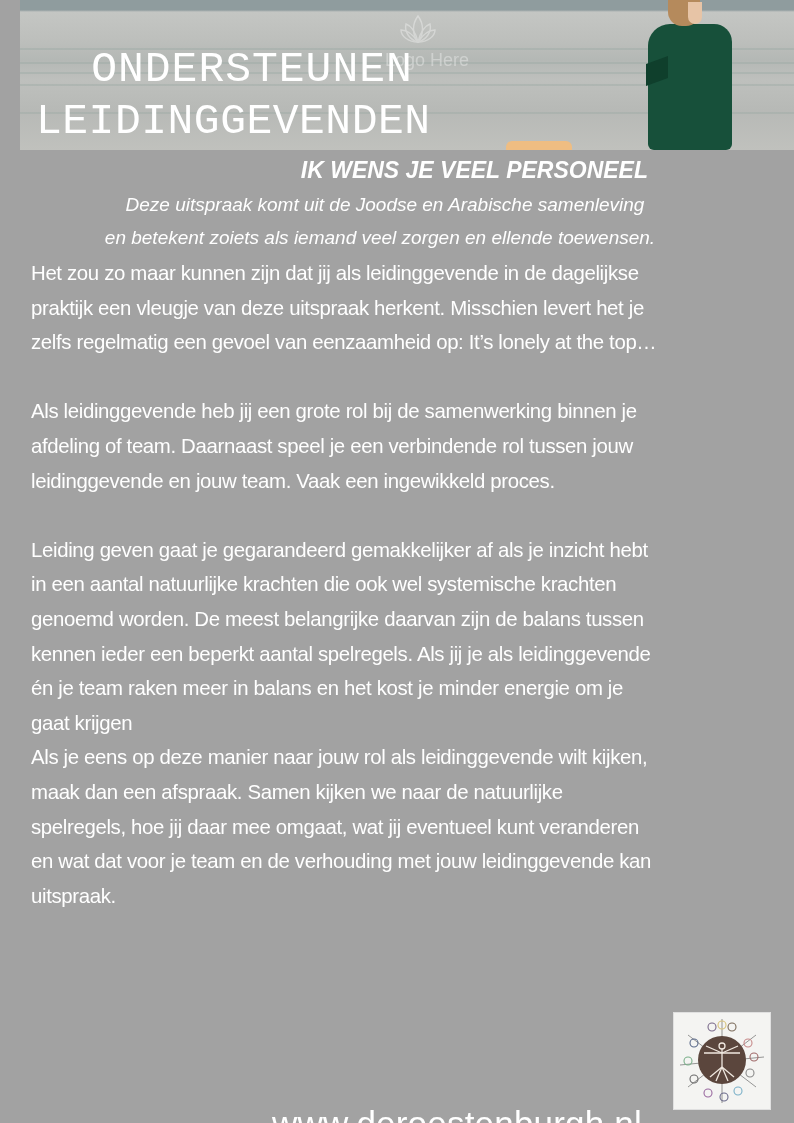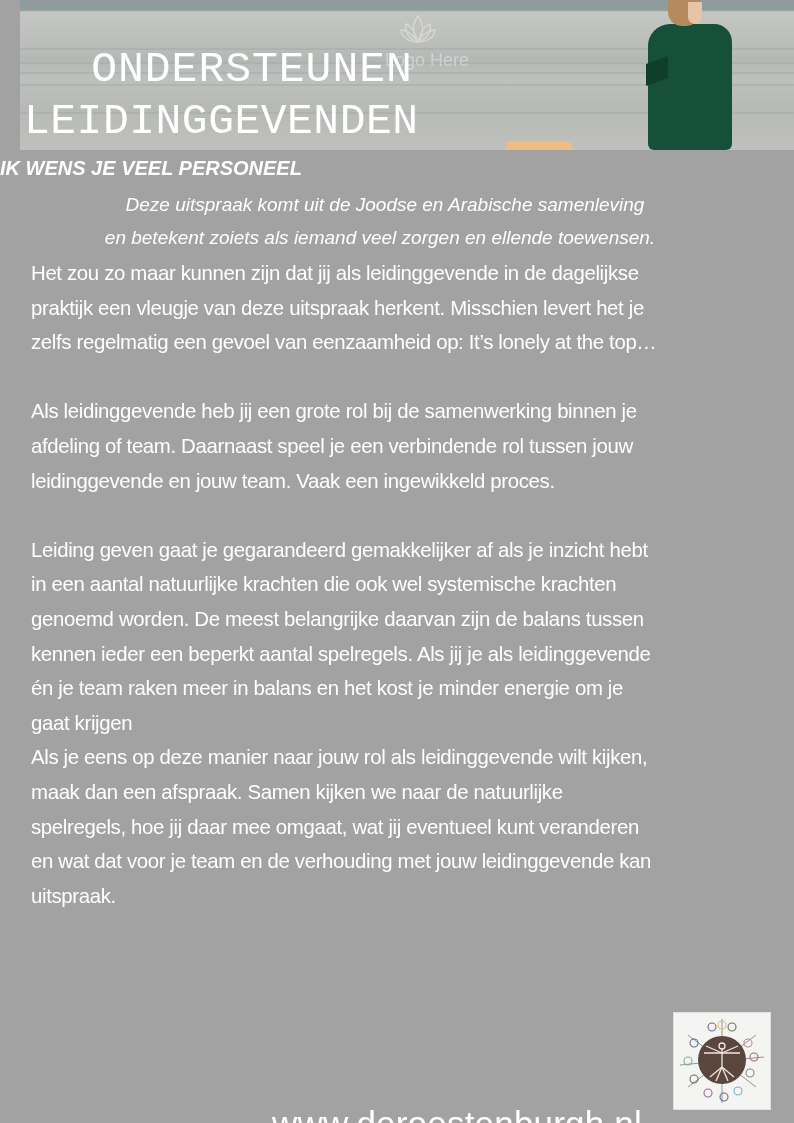--- a/index.html
+++ b/index.html
@@ -43,25 +43,25 @@
     position:absolute; left:365px; top:50px; font-size:18px; color:rgba(255,255,255,0.35);text-align:center;
   }
   .title {
     position:absolute; left:22px; top:44px; width:480px;
     font-family:Liberation Mono, monospace; font-weight:200;
     font-size:43px; line-height:52px; letter-spacing:1px;
     color:#ffffff; text-align:center;
   }
   .title span { display:block; }
   .title .l1 { padding-left:0; margin-left:-20px; }
-  .title .l2 { text-align:left; margin-left:2px; letter-spacing:0.5px; }
+  .title .l2 { text-align:left; margin-left:14px; letter-spacing:0.5px; }
   .subtitle {
-    position:absolute; left:0; top:157px; width:648px; text-align:left;
+    position:absolute; left:0; top:157px; width:648px; text-align:right;
     font-family:"Liberation Sans Narrow","Liberation Sans", sans-serif;
-    font-weight:bold; font-style:italic; font-size:20px; letter-spacing:0;
+    font-weight:bold; font-style:italic; font-size:23px; letter-spacing:0;
   }
   .intro {
     position:absolute; left:8px; top:188px; width:794px; text-align:center;
     font-style:italic; font-size:19px; line-height:33px;
   }
   .intro .l1 { margin-left:-40px; display:block; }
   .intro .l2 { margin-left:-50px; display:block; }
   .body-text {
     position:absolute; left:31px; top:256px; width:740px;
     font-size:20.4px; line-height:34.6px; letter-spacing:-0.35px;

